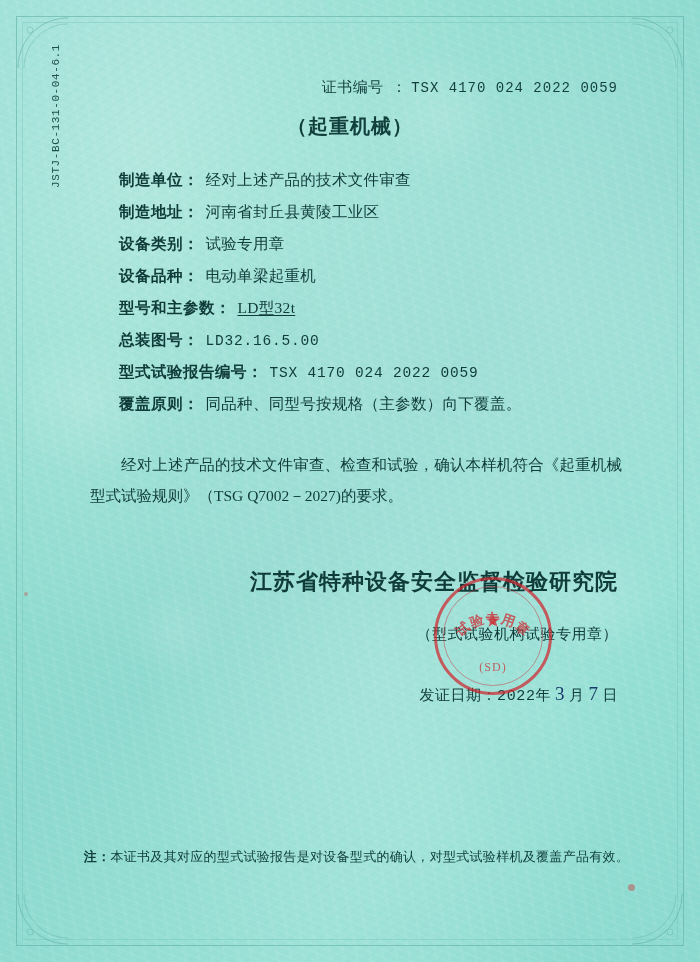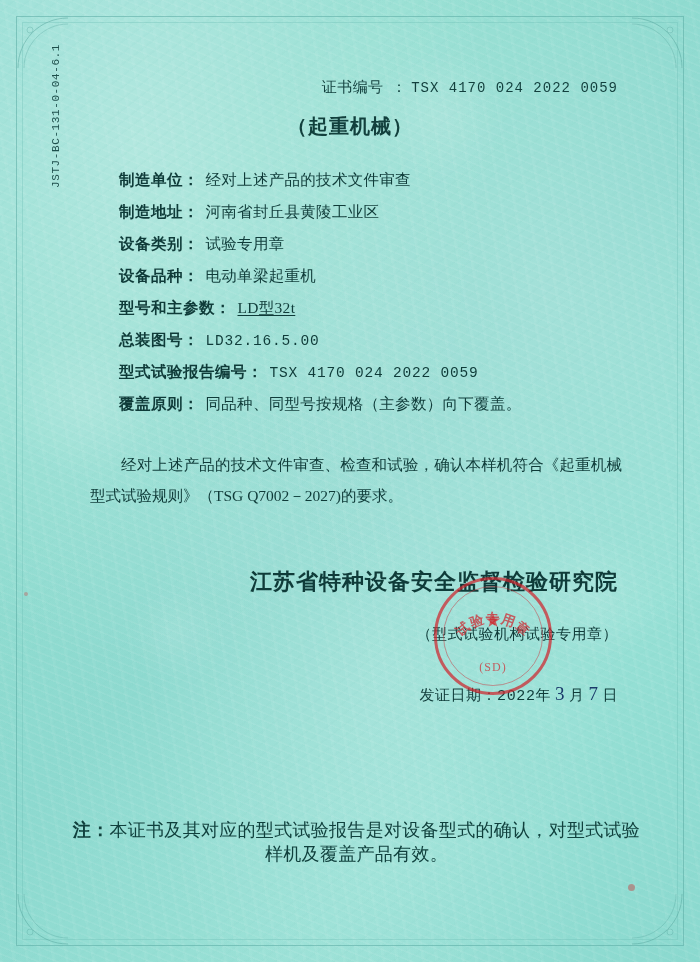--- a/index.html
+++ b/index.html
@@ -256,21 +256,21 @@
     fill: rgba(206,38,46,0.72);
     letter-spacing: 1px;
   }
 
   .footnote {
     position: absolute;
     left: 70px;
     right: 57px;
     bottom: 96px;
     text-align: center;
-    font-size: 18px;
+    font-size: 13px;
     color: #10403d;
     letter-spacing: 0.3px;
   }
   .footnote .fn-label { font-weight: bold; }
 
   .dot {
     position: absolute;
     border-radius: 50%;
     background: rgba(200,60,60,0.45);
   }

